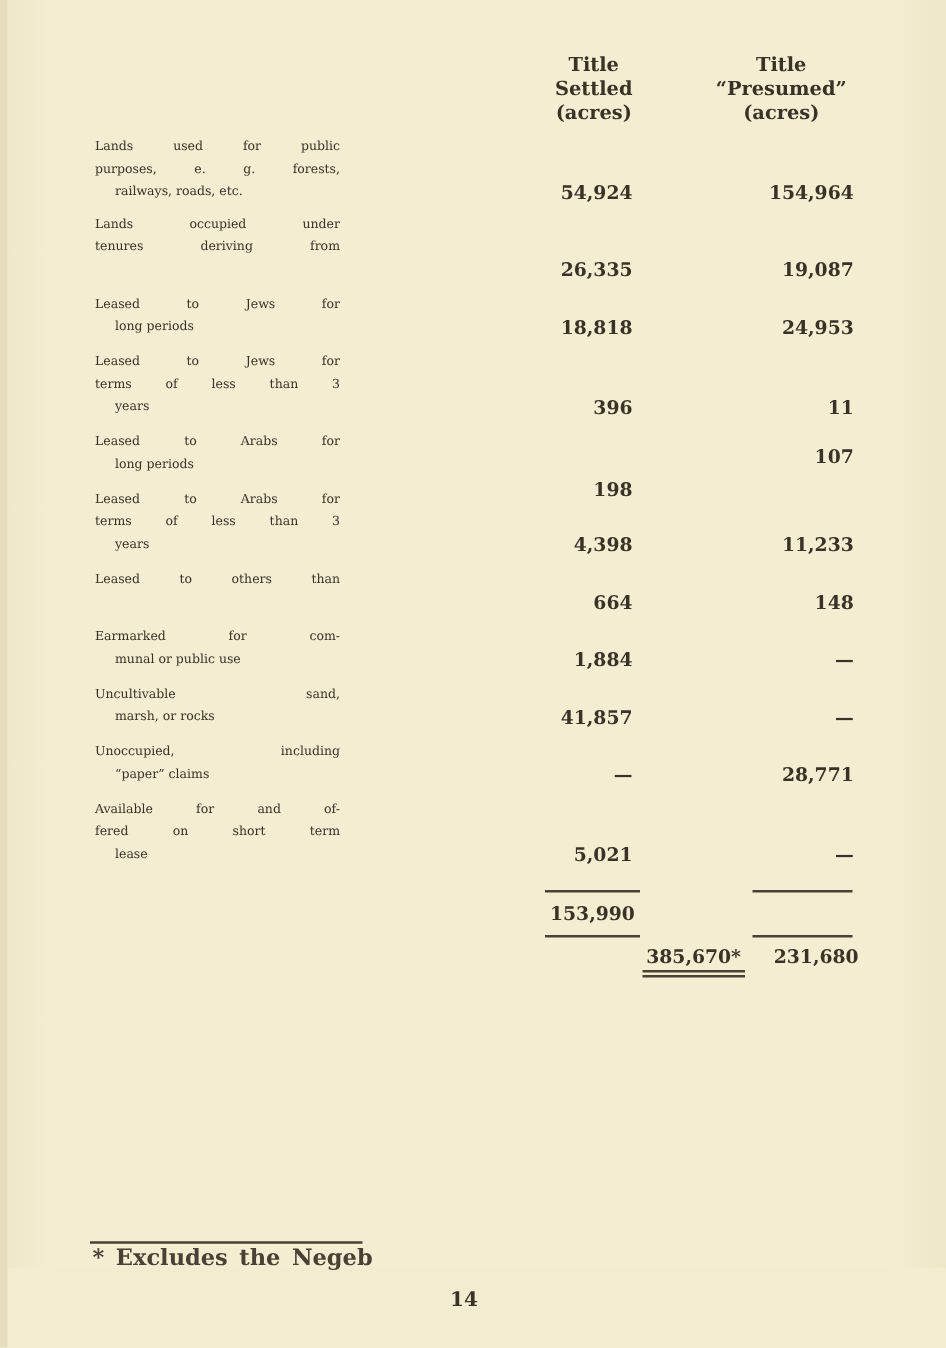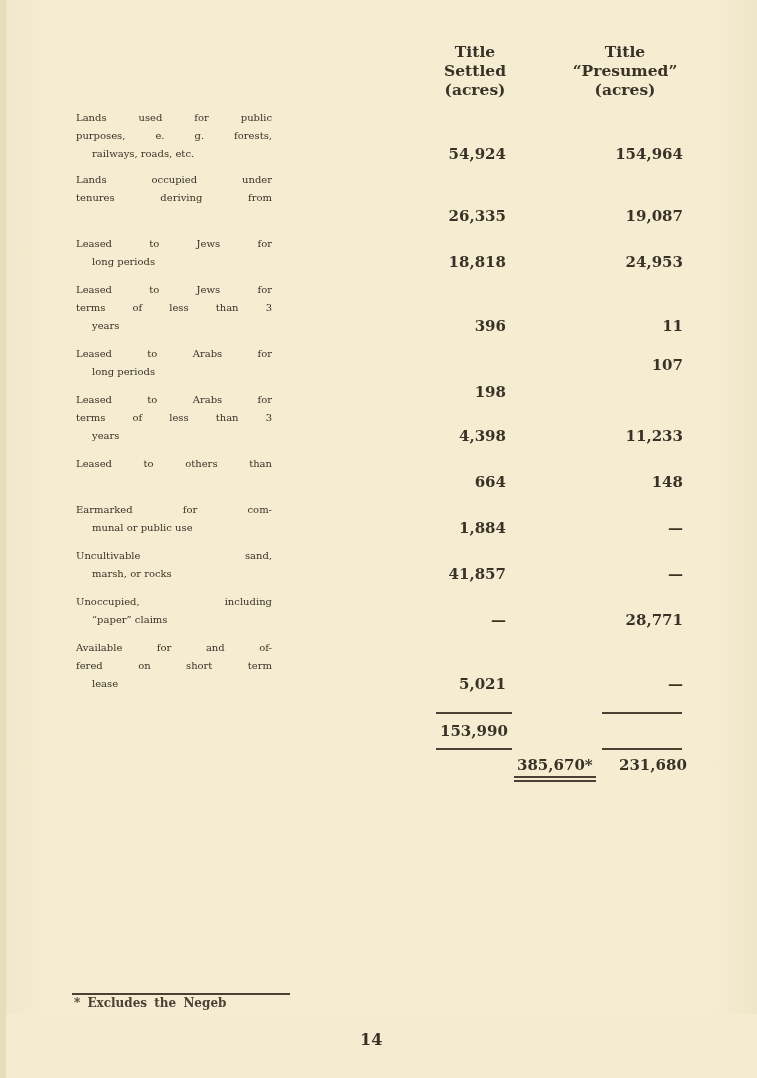--- a/index.html
+++ b/index.html
@@ -78,21 +78,21 @@
   }
   .footnote-rule {
     position: absolute;
     left: 72px; top: 993px;
     width: 218px; height: 1.5px;
     background: #4a4034;
   }
   .footnote {
     position: absolute;
     left: 74px; top: 996px;
-    font-size: 12px;
+    font-size: 18px;
     font-weight: bold;
     color: #4a4034;
     word-spacing: 3px;
   }
   .page-number {
     position: absolute;
     left: 360px; top: 1030px;
     width: 30px;
     text-align: left;
     font-weight: bold;

